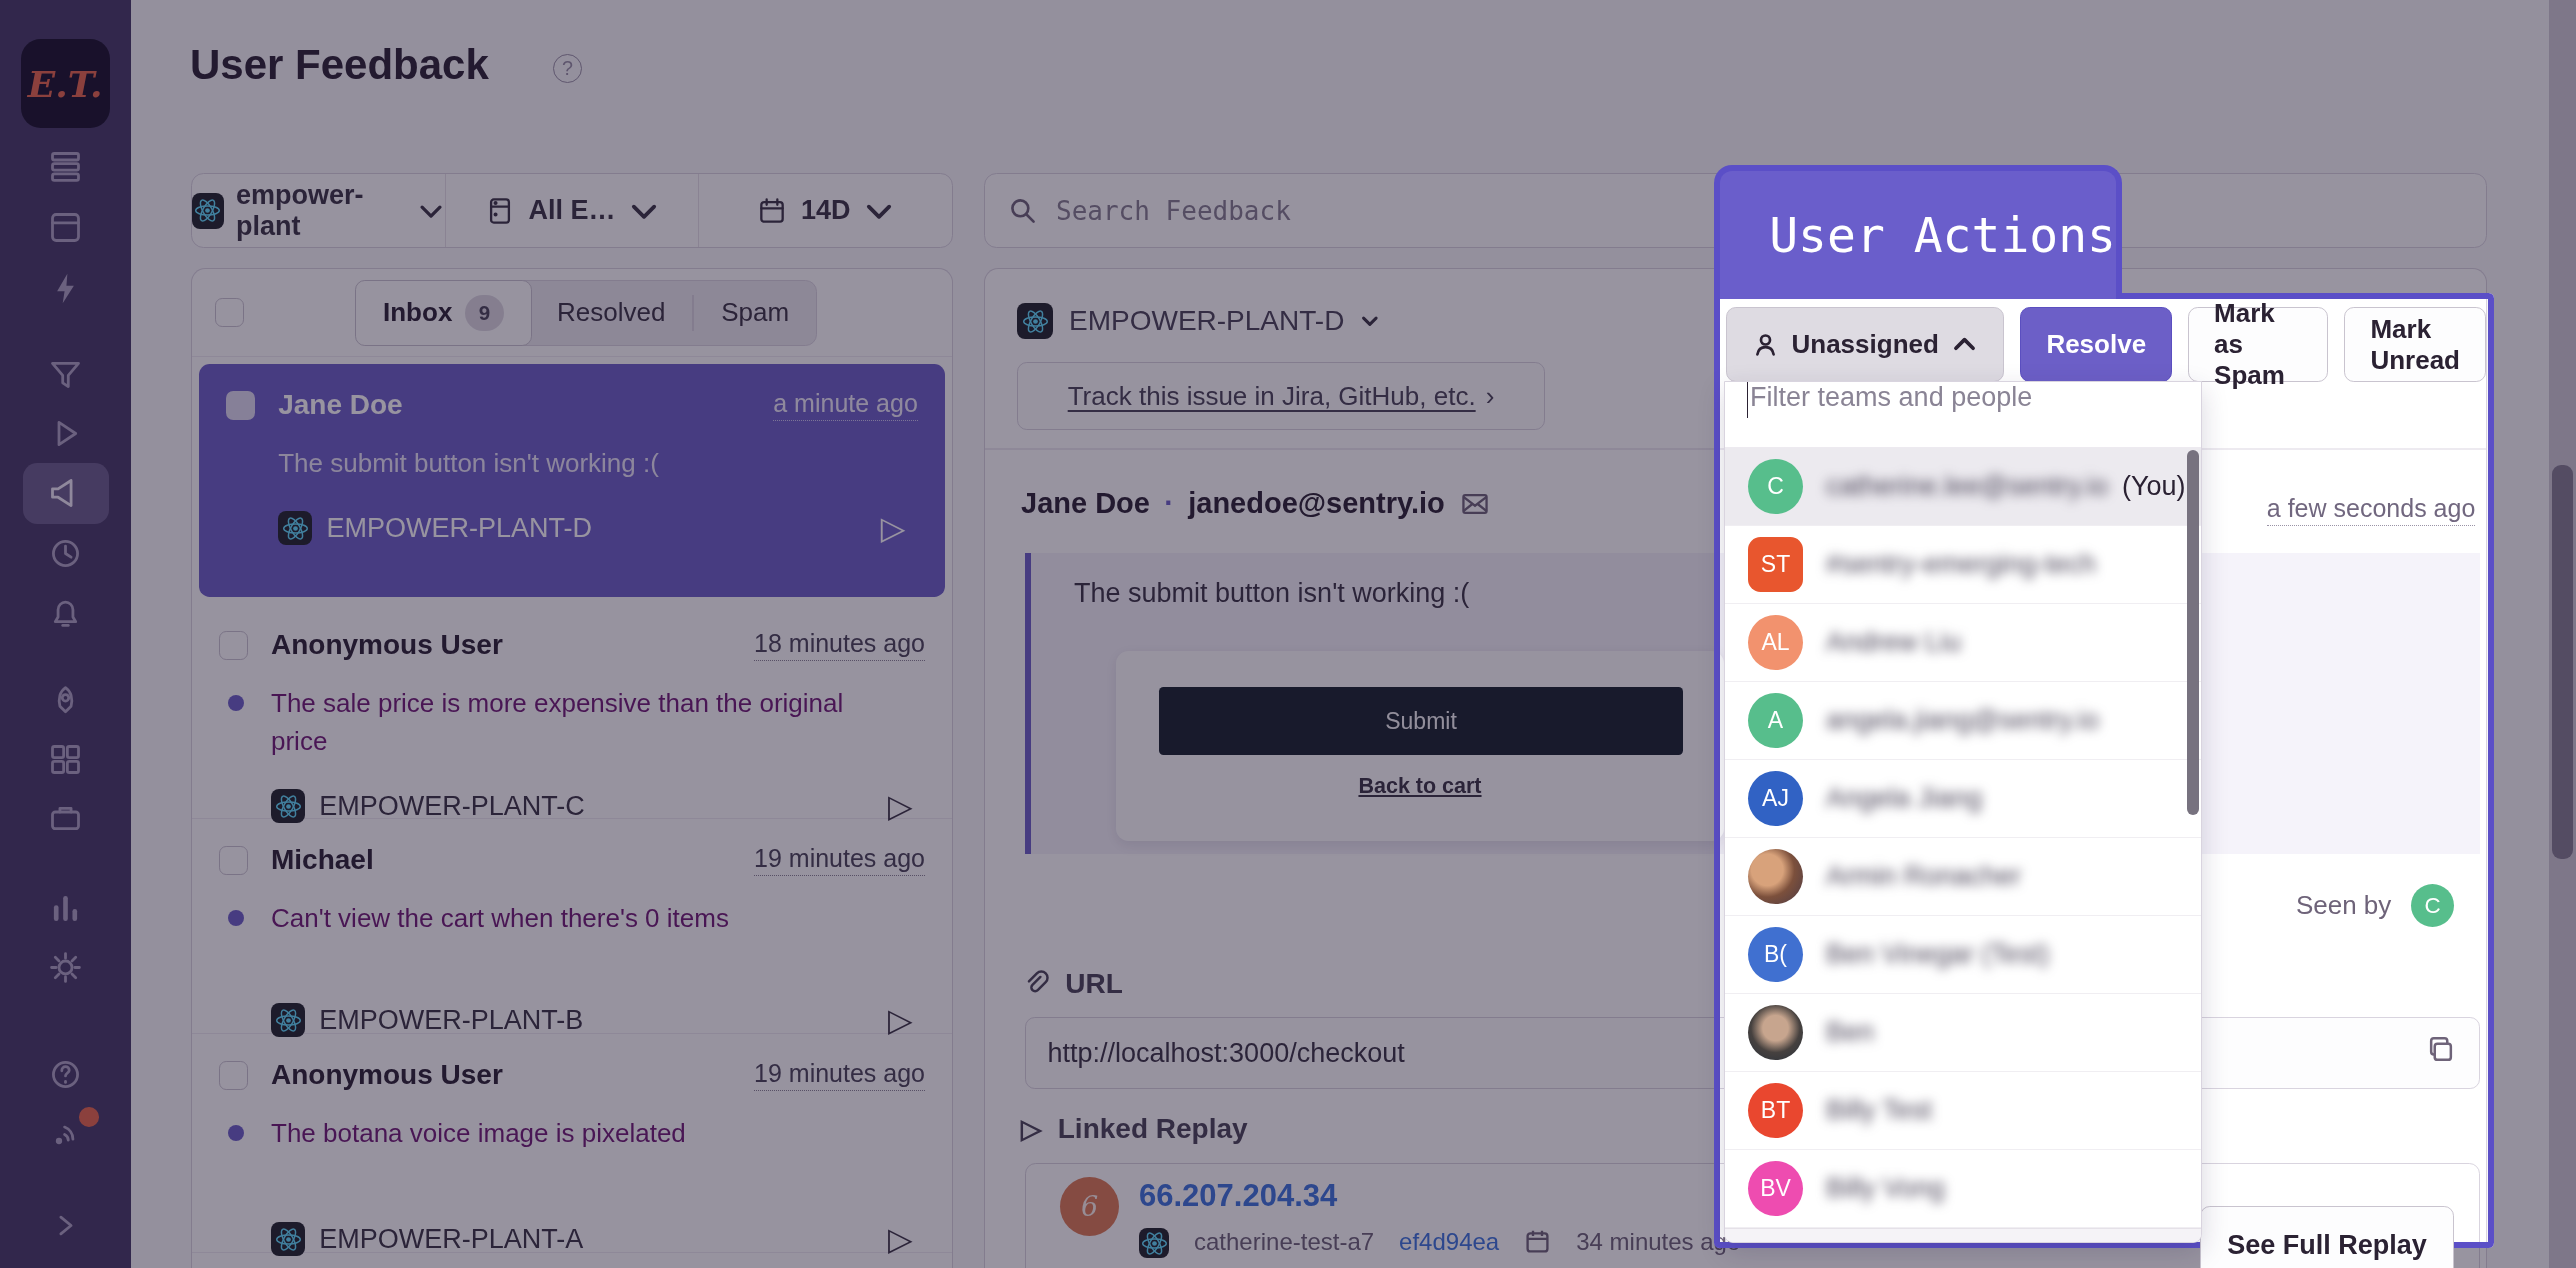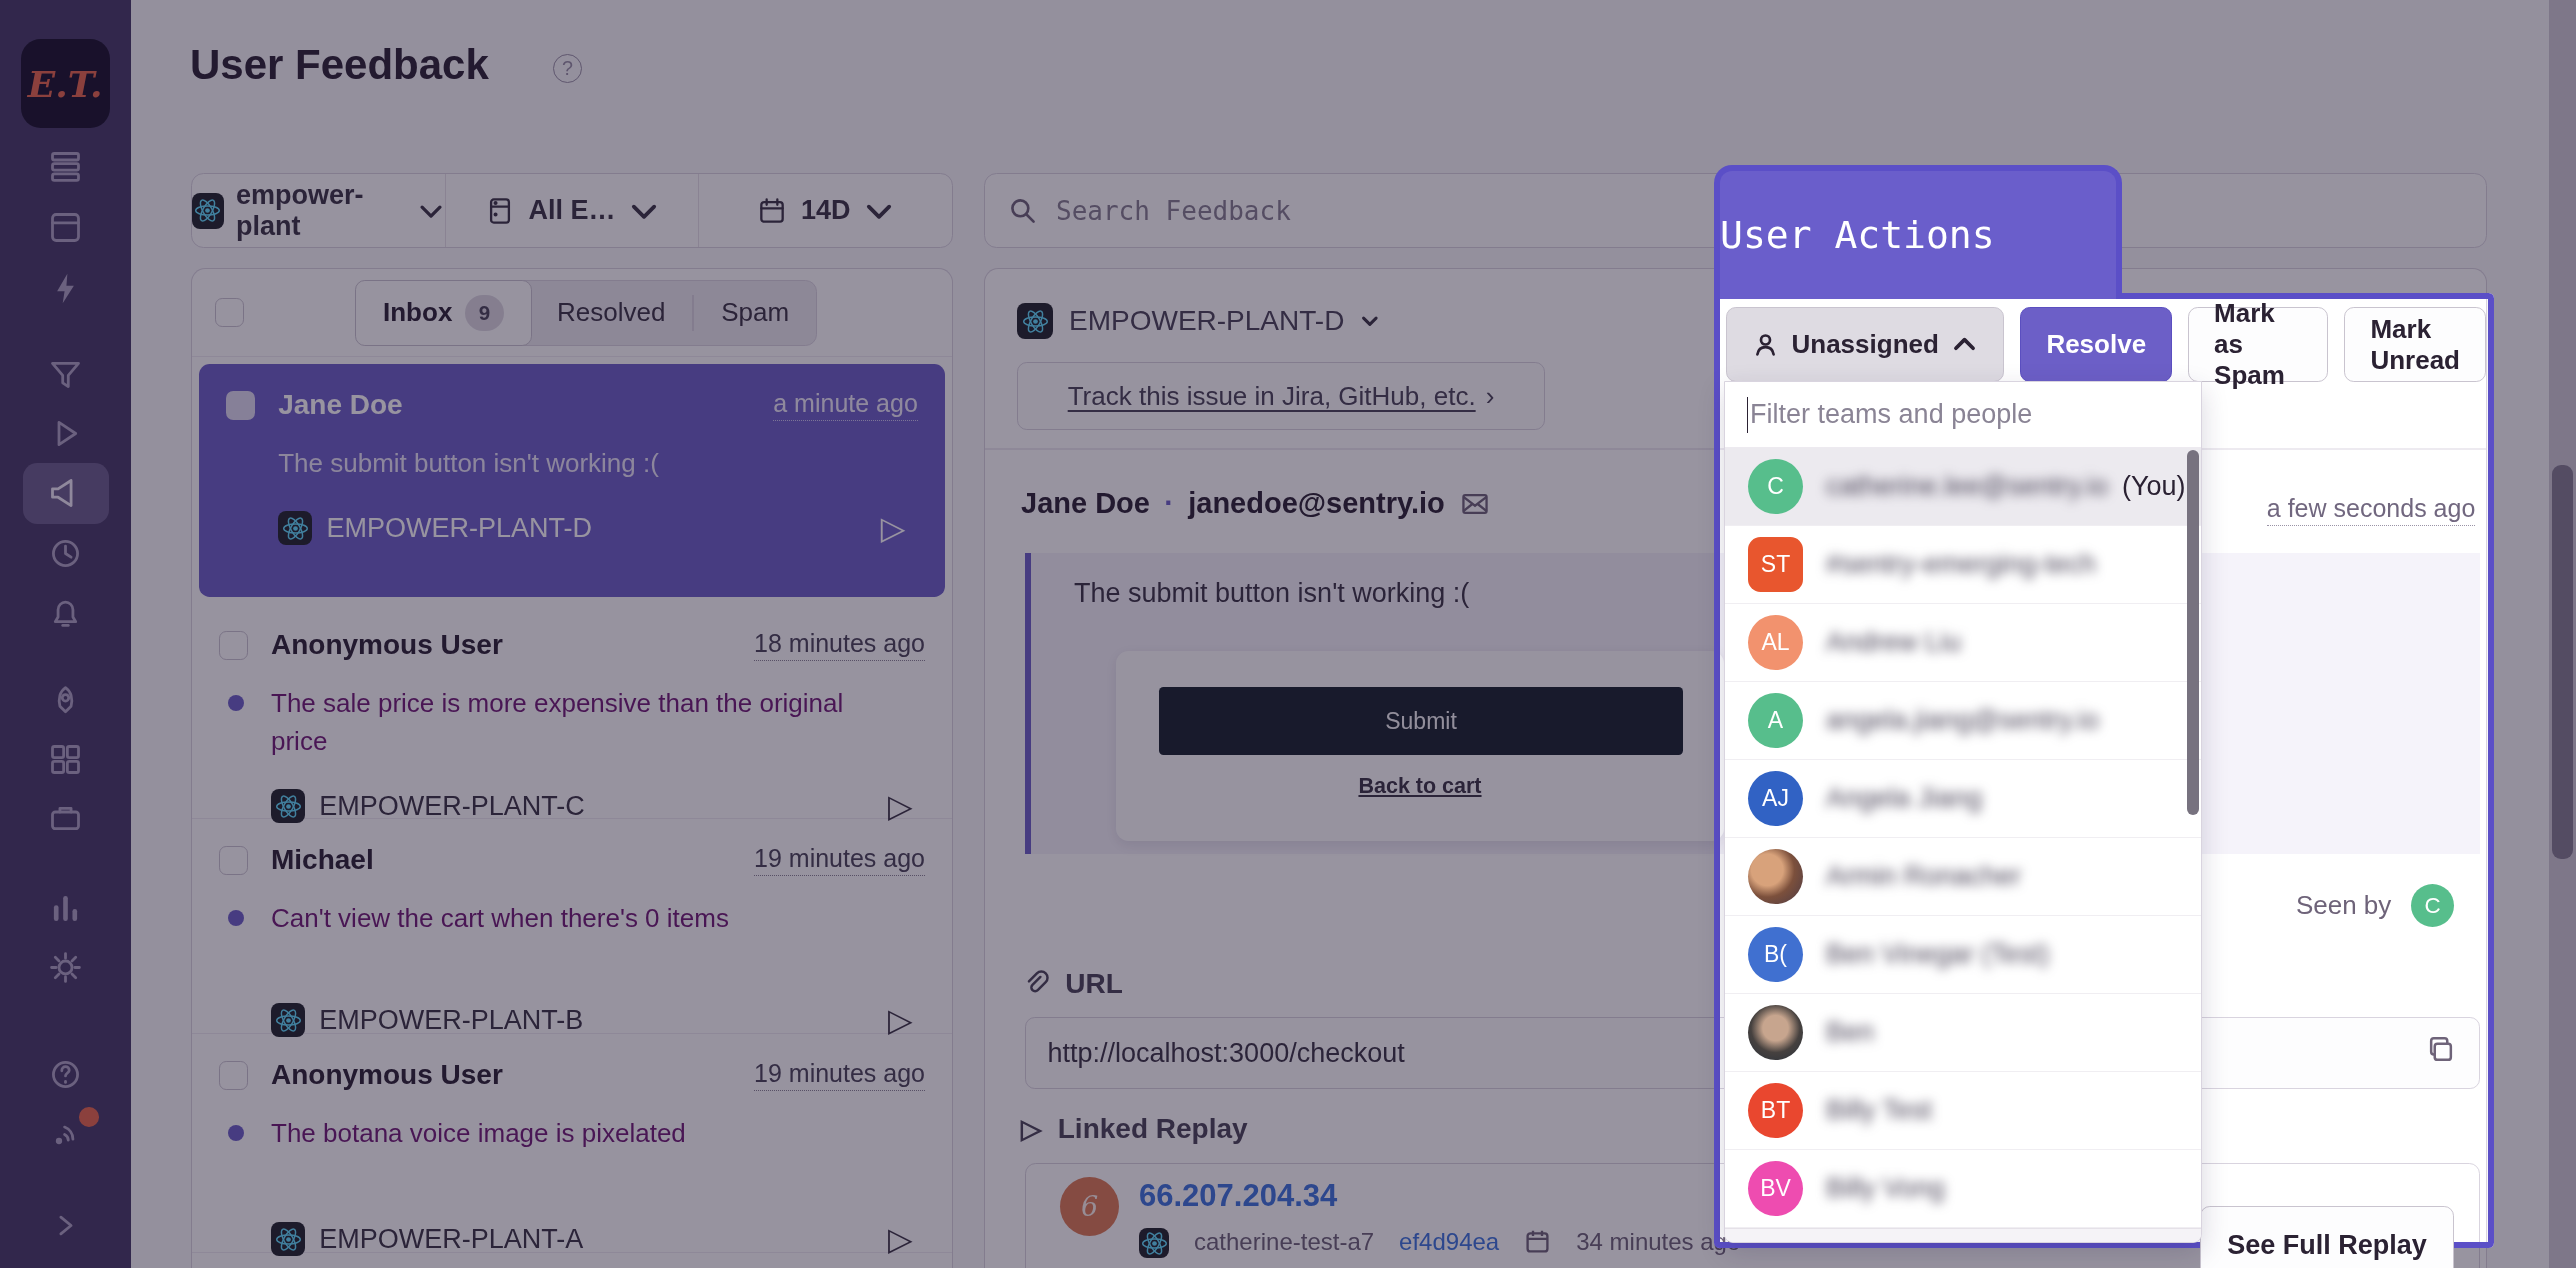--- a/index.html
+++ b/index.html
@@ -126,21 +126,21 @@
   .replay-meta .react-badge { width:30px; height:30px; }
   .replay-meta .rid { color:#3C74DD; }
   .replay-meta svg.cal { width:27px; height:27px; stroke:#6E6379; stroke-width:2.6; fill:none; }
   .see-replay-btn { position:absolute; left:1215px; top:937px; width:254px; height:79px; background:#FDFDFE; border:1.8px solid #C9C4CF;
                     border-radius:9.8px; display:flex; align-items:center; justify-content:center; font-size:27px; font-weight:bold; color:#2B2233; z-index:56; }
 
   
   .assignee-dd { position:absolute; left:1724px; top:381px; width:478px; height:862px; background:#FFFFFF;
                  border:0.9px solid #D9D4DF; border-radius:0 0 9px 9px; box-shadow:0 9px 27px rgba(40,30,70,0.18);
                  z-index:57; display:flex; flex-direction:column; overflow:hidden; }
-  .dd-filter { height:66px; border-bottom:1.8px solid #EDEAF0; display:flex; align-items:center; padding:0 21.5px; flex:none; position:relative; }
+  .dd-filter { height:66px; border-bottom:1.8px solid #EDEAF0; display:flex; align-items:flex-start; padding:0 21.5px; flex:none; position:relative; }
   .dd-filter .caret { width:1.8px; height:36px; background:#2B2233; margin-right:1.8px; }
   .dd-filter input { border:none; outline:none; width:100%; font-size:27px; font-family:"Liberation Sans",sans-serif; color:#3A3344; background:transparent; }
   .dd-filter input::placeholder { color:#8A8495; }
   .dd-list { flex:1; position:relative; }
   .dd-item { height:78px; display:flex; align-items:center; gap:23px; padding:0 23px; border-bottom:0.9px solid #F0EEF2; }
   .dd-item.selected { background:#ECEAEF; }
   .avatar { width:55px; height:55px; border-radius:50%; color:#fff; display:flex; align-items:center; justify-content:center;
             font-size:23px; flex:none; }
   .avatar.square { border-radius:12.5px; }
   .avatar.photo-armin { background:radial-gradient(circle at 35% 38%, #D8A27B 0 32%, #7C503C 55%, #4A3A46 100%); }
@@ -149,22 +149,22 @@
   .dd-suffix { font-size:27px; color:#2B2233; margin-left:-9px; }
   .dd-scroll-thumb { position:absolute; right:1.8px; top:1.8px; width:12.5px; height:365px; background:#77727F; border-radius:6.3px; }
   .dd-footer { flex:none; height:52px; background:#F5F3F7; border-top:0.9px solid #E5E1E8; display:flex; align-items:center;
                gap:18px; padding:0 23px; color:#6C5FC7; font-size:28px; }
   .plus-ic { font-size:32px; line-height:1; }
 
   
   .spotlight { position:absolute; left:1714px; top:293px; width:780px; height:955px; border:6.3px solid #5B4FC7; border-radius:5.4px;
                box-shadow:0 0 0 5367px rgba(26,17,44,0.45); z-index:50; pointer-events:none; }
   .tour-tab { position:absolute; left:1714px; top:165px; width:408px; height:134px; background:#6A5ECB; border:6.3px solid #5B4FC7;
-              border-bottom:none; border-radius:18px 18px 0 0; z-index:60; display:flex; align-items:center; justify-content:flex-start;
-              color:#FFFFFF; font-family:"DejaVu Sans Mono",monospace; font-size:38px; }
+              border-bottom:none; border-radius:18px 18px 0 0; z-index:60; display:flex; align-items:center; justify-content:flex-end;
+              color:#FFFFFF; font-family:"DejaVu Sans Mono",monospace; font-size:48px; }
 
   
   .pg-scroll-track { position:absolute; right:0; top:0; width:27px; height:1268px; background:#CFCAD6; }
   .pg-scroll-thumb { position:absolute; right:2.7px; top:465px; width:21.5px; height:394px; background:#837D90; border-radius:9px; }
 </style>
 </head>
 <body>
 
 <nav class="sidebar">
   <div class="logo">

